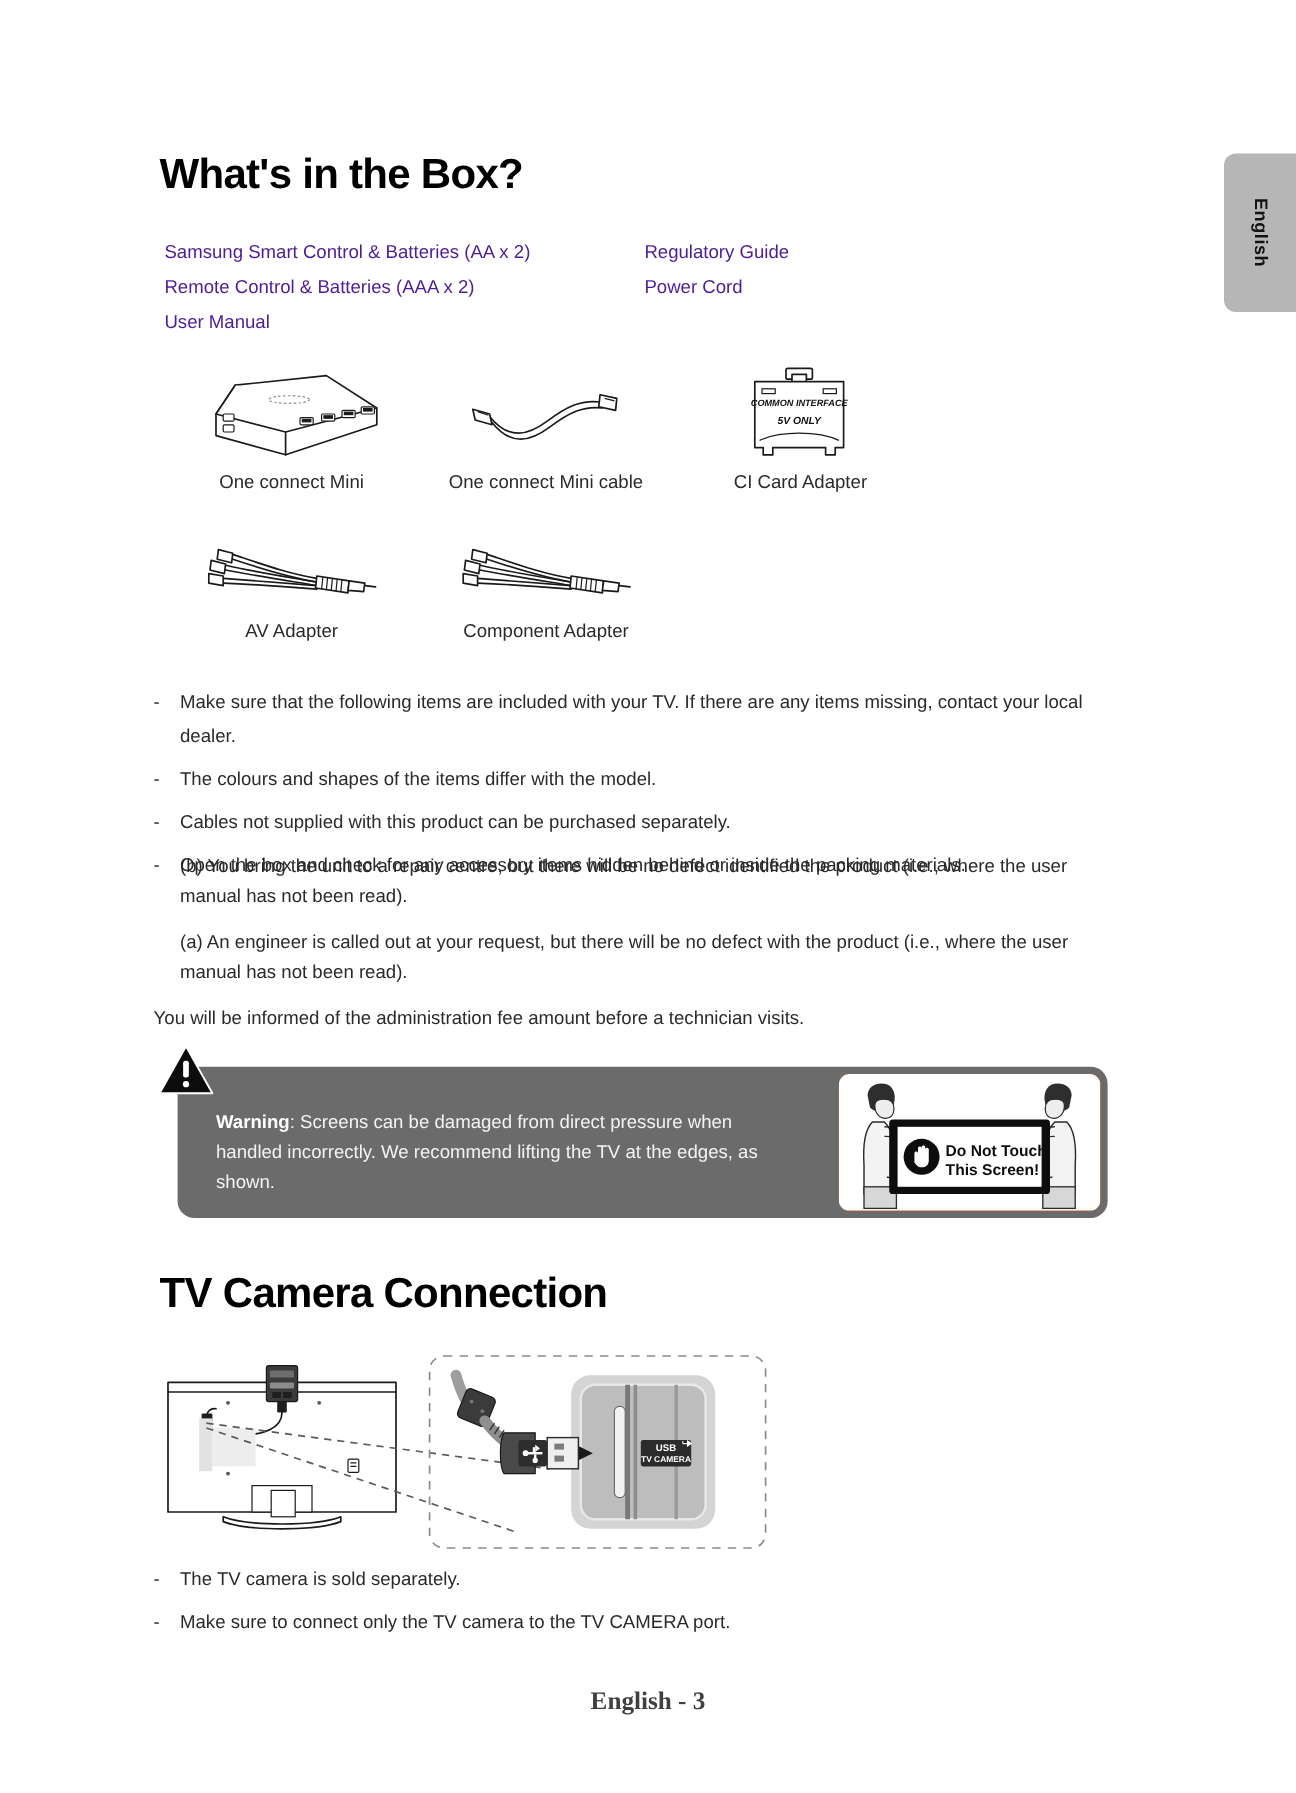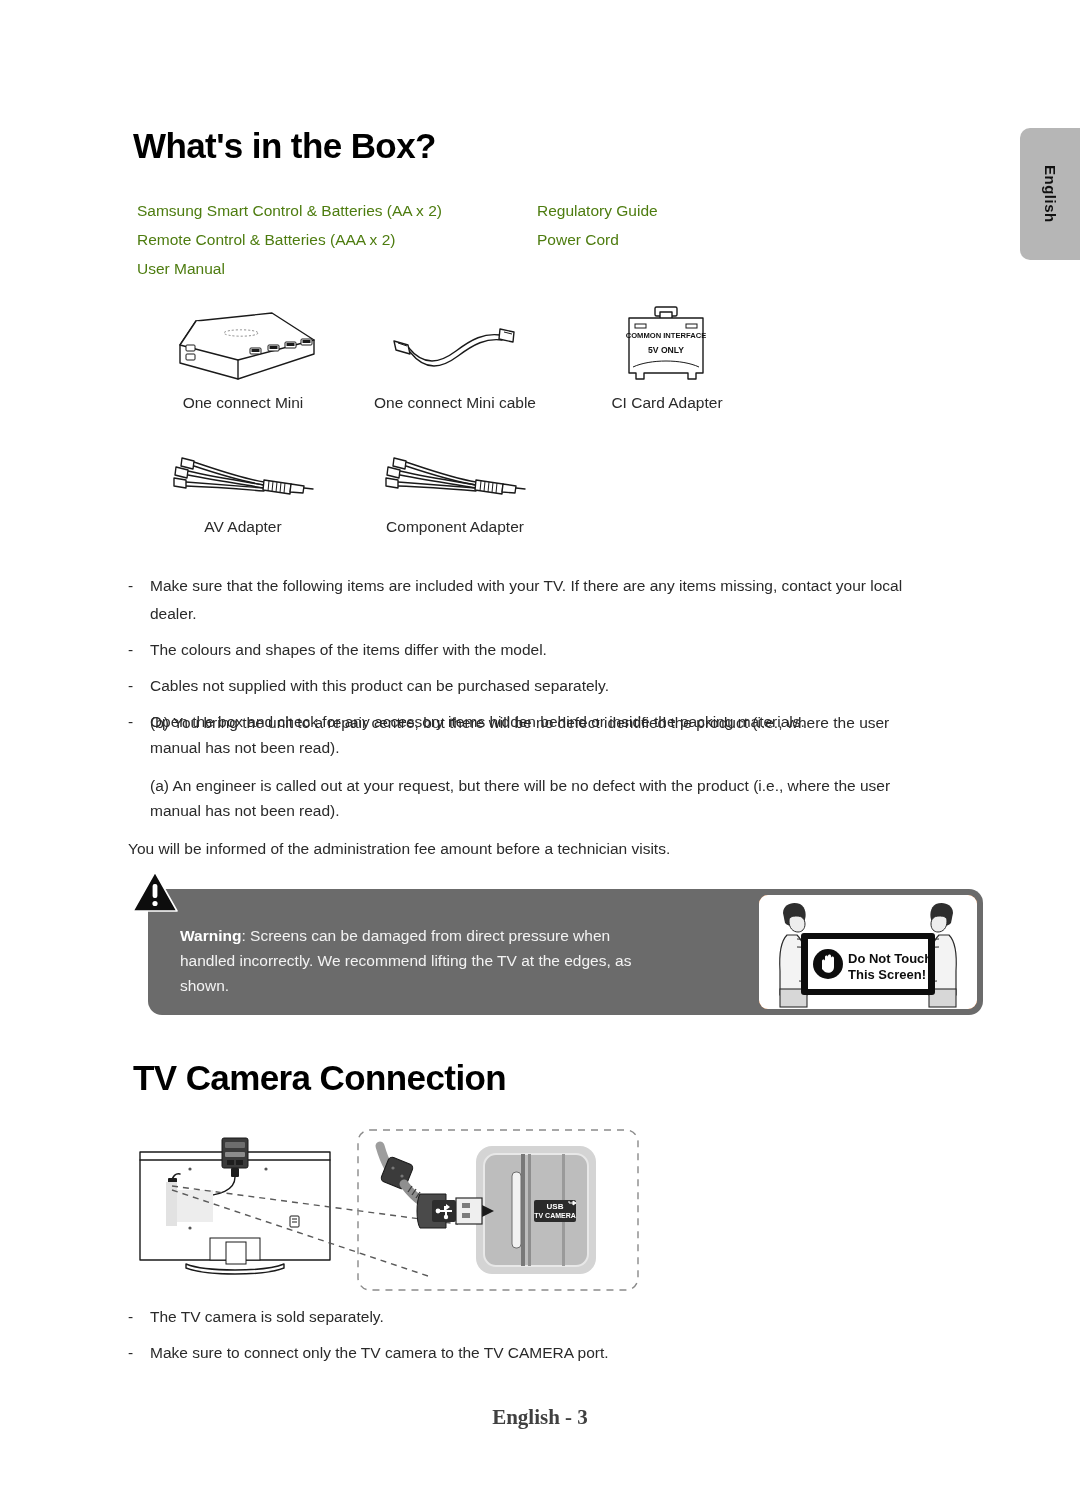--- a/index.html
+++ b/index.html
@@ -60,21 +60,21 @@
     position: absolute;
     left: 137px;
     top: 196px;
     width: 800px;
     display: flex;
   }
   .contents .col { width: 405px; }
   .contents .row {
     font-size: 15.5px;
     line-height: 29px;
-    color: #4d7c0f;
+    color: #4c1d95;
     white-space: nowrap;
   }
 
   
   .acc-grid {
     position: absolute;
     left: 137px;
     top: 300px;
     width: 680px;
   }
@@ -83,20 +83,21 @@
     width: 212px;
     display: flex;
     flex-direction: column;
     align-items: center;
   }
   .acc-art {
     height: 92px;
     display: flex;
     align-items: center;
     justify-content: center;
+    font-style: italic;
   }
   .acc-art.short { height: 72px; }
   .acc-label {
     font-size: 15.5px;
     color: #2a2a2a;
     white-space: nowrap;
     margin-top: 2px;
   }
   .acc-row.second { margin-top: 32px; }
 
@@ -135,21 +136,21 @@
     line-height: 25px;
     color: #2a2a2a;
   }
   .admin p.indent { margin-left: 22px; }
 
   
   .warn-wrap {
     position: absolute;
     left: 148px;
     top: 889px;
-    width: 835px;
+    width: 775px;
     height: 126px;
   }
   .warn-bar {
     position: absolute;
     inset: 0;
     background: #6b6b6b;
     border-radius: 14px;
   }
   .warn-icon {
     position: absolute;

